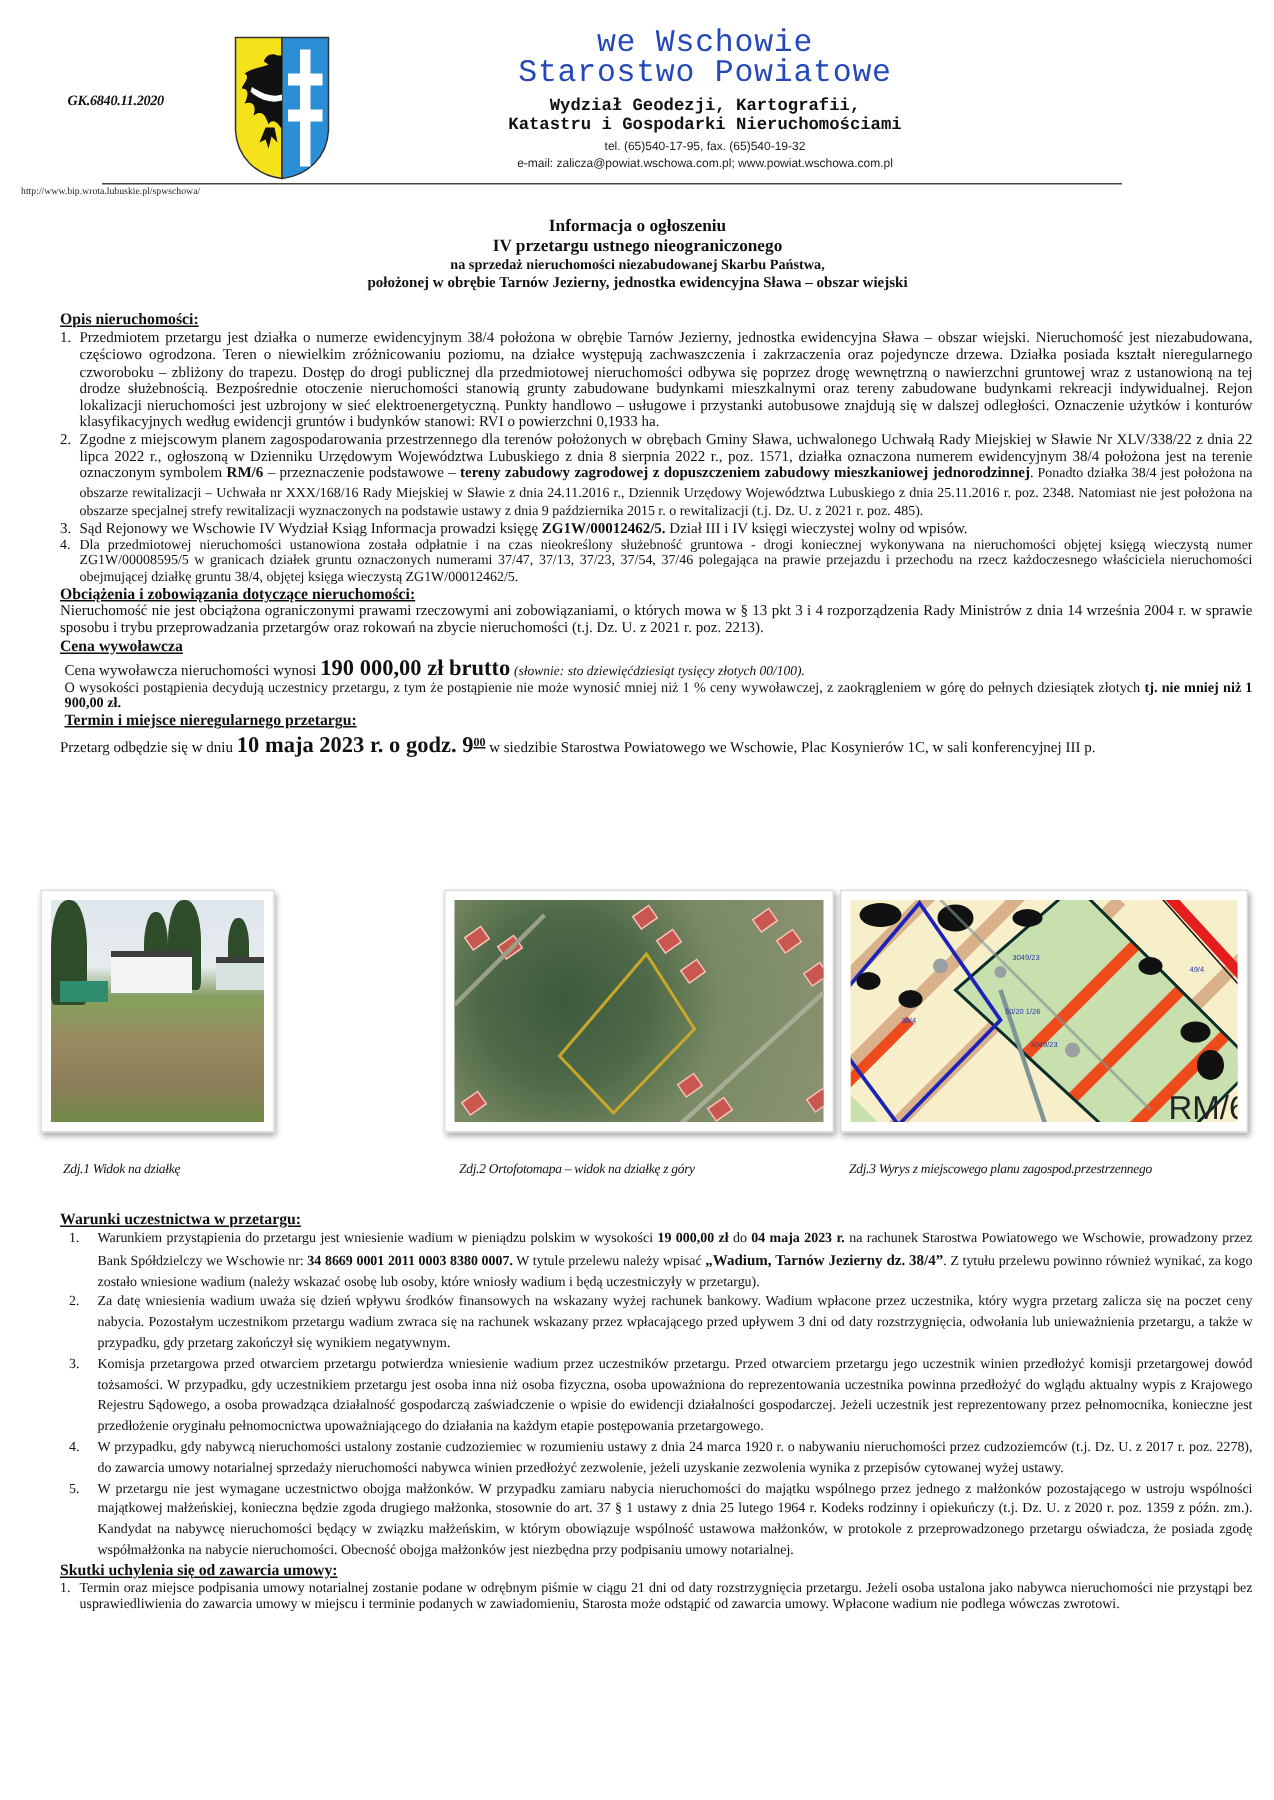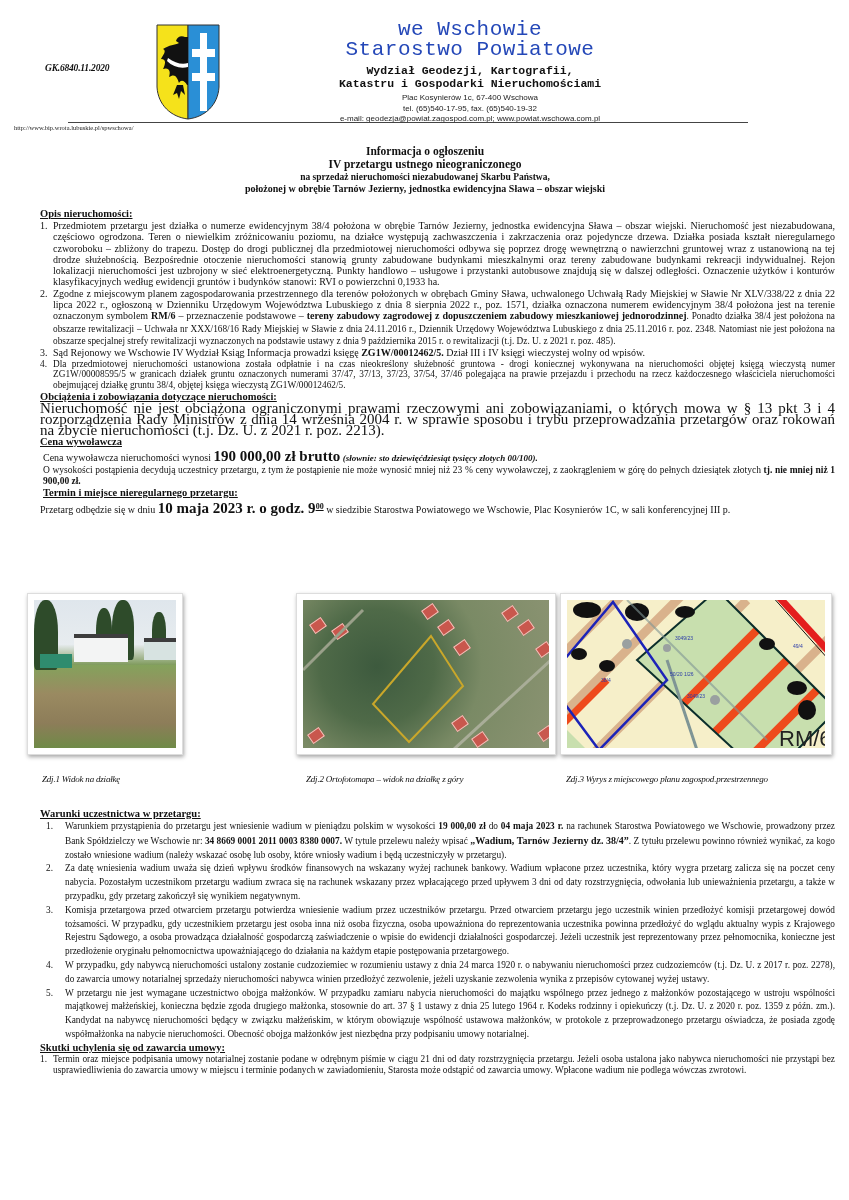--- a/index.html
+++ b/index.html
@@ -22,21 +22,21 @@
   .title-block .t3 { font-size: 9.5px; line-height: 12px; }
   .title-block .t4 { font-size: 10px; line-height: 12px; }
 
   
   .body { position: absolute; left: 40px; width: 795px; font-size: 10px; line-height: 11.3px; text-align: justify; }
   .section-head { font-weight: bold; text-decoration: underline; font-size: 10.5px; line-height: 12px; }
   ol.items { list-style: none; }
   ol.items li { position: relative; padding-left: 13px; }
   ol.items li .num { position: absolute; left: 0; top: 0; }
   .b { font-weight: bold; }
-  .i { font-style: italic; font-weight: bold; }
+  .i { font-style: italic; }
   .big { font-size: 15px; font-weight: bold; }
   sup.u { font-size: 8px; text-decoration: underline; font-weight: bold; }
 
   
   .photo { position: absolute; top: 593px; height: 162px; background: #fff; box-shadow: 1px 2px 4px rgba(0,0,0,0.35); border: 1px solid #ddd; padding: 6px; }
   .photo .img { width: 100%; height: 100%; position: relative; overflow: hidden; }
   .caption { position: absolute; top: 774px; font-style: italic; font-size: 9px; letter-spacing: -0.2px; text-align: right; }
 
   
   .p1 .img { background: linear-gradient(180deg, #dfe6ec 0%, #e7ecef 30%, #7f9a5c 44%, #8b8a5b 60%, #97865f 80%, #7a8a4a 100%); }
@@ -74,23 +74,22 @@
 
 <div class="office-title">
   <div>we Wschowie</div>
   <div>Starostwo Powiatowe</div>
 </div>
 <div class="dept-title">
   <div>Wydział Geodezji, Kartografii,</div>
   <div>Katastru i Gospodarki Nieruchomościami</div>
 </div>
 <div class="contact">
-  <div>Plac Kosynierów 1c, 67-400 Wschowa</div>
   <div>tel. (65)540-17-95, fax. (65)540-19-32</div>
-  <div>e-mail: geodezja@powiat.zagospod.com.pl; www.powiat.wschowa.com.pl</div>
+  <div>e-mail: zalicza@powiat.wschowa.com.pl; www.powiat.wschowa.com.pl</div>
 </div>
 <div class="header-rule"></div>
 <div class="bip-url">http://www.bip.wrota.lubuskie.pl/spwschowa/</div>
 
 <div class="title-block">
   <div class="t1">Informacja o ogłoszeniu</div>
   <div class="t2">IV przetargu ustnego nieograniczonego</div>
   <div class="t3">na sprzedaż nieruchomości niezabudowanej Skarbu Państwa,</div>
   <div class="t4">położonej w obrębie Tarnów Jezierny, jednostka ewidencyjna Sława – obszar wiejski</div>
 </div>
@@ -110,29 +109,29 @@
       <span class="num">3.</span>
       <span>Sąd Rejonowy we Wschowie IV Wydział Ksiąg Informacja prowadzi księgę </span><span class="b">ZG1W/00012462/5.</span><span> Dział III i IV księgi wieczystej wolny od wpisów.</span>
     </li>
     <li style="font-size:9.3px;line-height:10.8px">
       <span class="num">4.</span>
       <span>Dla przedmiotowej nieruchomości ustanowiona została odpłatnie i na czas nieokreślony służebność gruntowa - drogi koniecznej wykonywana na nieruchomości objętej księgą wieczystą numer ZG1W/00008595/5 w granicach działek gruntu oznaczonych numerami 37/47, 37/13, 37/23, 37/54, 37/46  polegająca na prawie przejazdu i przechodu na rzecz każdoczesnego właściciela nieruchomości  obejmującej działkę gruntu 38/4, objętej księga wieczystą ZG1W/00012462/5.</span>
     </li>
   </ol>
 
   <div class="section-head">Obciążenia i zobowiązania dotyczące nieruchomości:</div>
-  <div style="font-size:15px;line-height:10.8px">Nieruchomość nie jest obciążona ograniczonymi prawami rzeczowymi ani zobowiązaniami, o których mowa w § 13 pkt 3 i 4 rozporządzenia Rady Ministrów z dnia 14 września 2004 r. w sprawie sposobu i trybu przeprowadzania przetargów oraz rokowań na zbycie nieruchomości (t.j. Dz. U. z 2021 r. poz. 2213).</div>
+  <div style="font-size:10px;line-height:10.8px">Nieruchomość nie jest obciążona ograniczonymi prawami rzeczowymi ani zobowiązaniami, o których mowa w § 13 pkt 3 i 4 rozporządzenia Rady Ministrów z dnia 14 września 2004 r. w sprawie sposobu i trybu przeprowadzania przetargów oraz rokowań na zbycie nieruchomości (t.j. Dz. U. z 2021 r. poz. 2213).</div>
 
   <div class="section-head" style="margin-top:1px">Cena wywoławcza</div>
   <div style="margin-top:2px;padding-left:3px;line-height:13px">
     <span>Cena wywoławcza nieruchomości wynosi </span><span class="big">190 000,00 zł brutto</span>
     <span class="i" style="font-size:9px">(słownie: sto dziewięćdziesiąt tysięcy złotych 00/100).</span>
   </div>
   <div style="padding-left:3px;font-size:9.5px;line-height:10.8px">
-    <span>O wysokości postąpienia decydują uczestnicy przetargu, z tym że postąpienie nie może wynosić mniej niż 23 % ceny wywoławczej, z zaokrągleniem w górę do pełnych dziesiątek złotych </span><span class="b">tj. nie mniej niż  1 900,00 zł.</span>
+    <span>O wysokości postąpienia decydują uczestnicy przetargu, z tym że postąpienie nie może wynosić mniej niż 1 % ceny wywoławczej, z zaokrągleniem w górę do pełnych dziesiątek złotych </span><span class="b">tj. nie mniej niż  1 900,00 zł.</span>
   </div>
 
   <div class="section-head" style="padding-left:3px">Termin i miejsce nieregularnego przetargu:</div>
   <div style="line-height:15px">
     <span>Przetarg odbędzie się w dniu </span><span class="big">10 maja 2023 r. o godz. 9</span><sup class="u">00</sup><span> w siedzibie Starostwa Powiatowego we Wschowie, Plac Kosynierów 1C, w sali konferencyjnej III p.</span>
   </div>
 </div>
 
 <div class="photo p1" style="left:27px;width:156px;">
   <div class="img">

